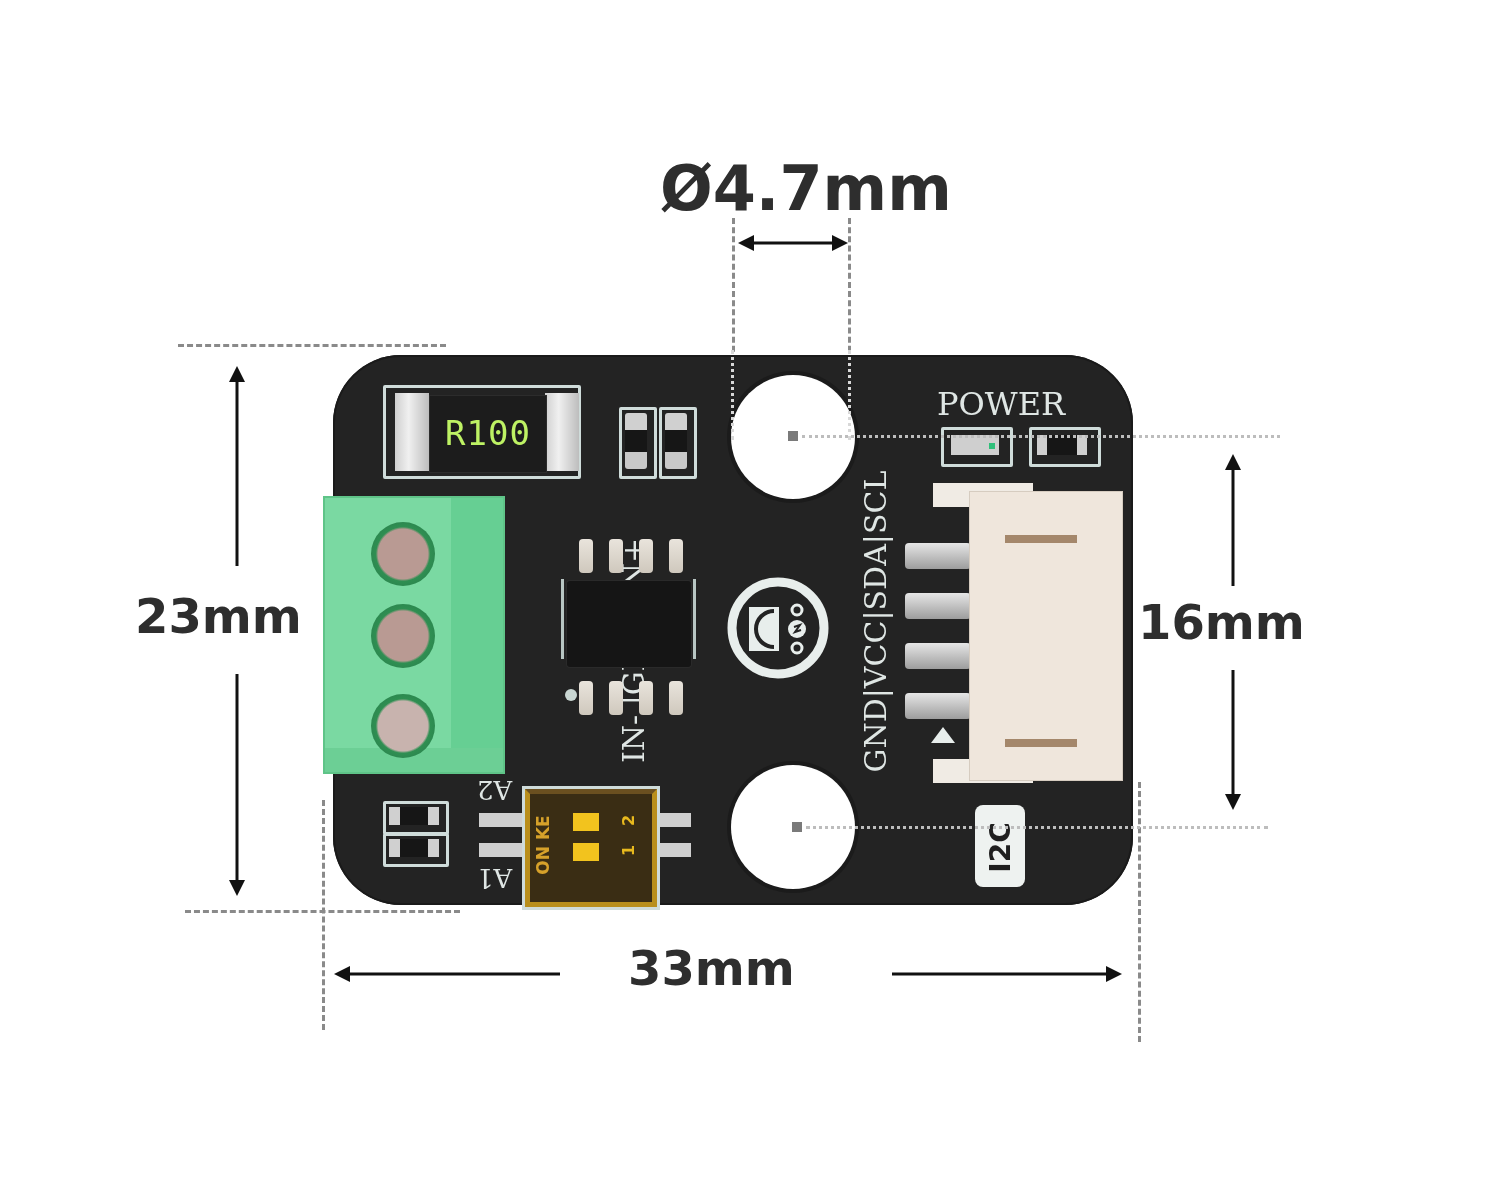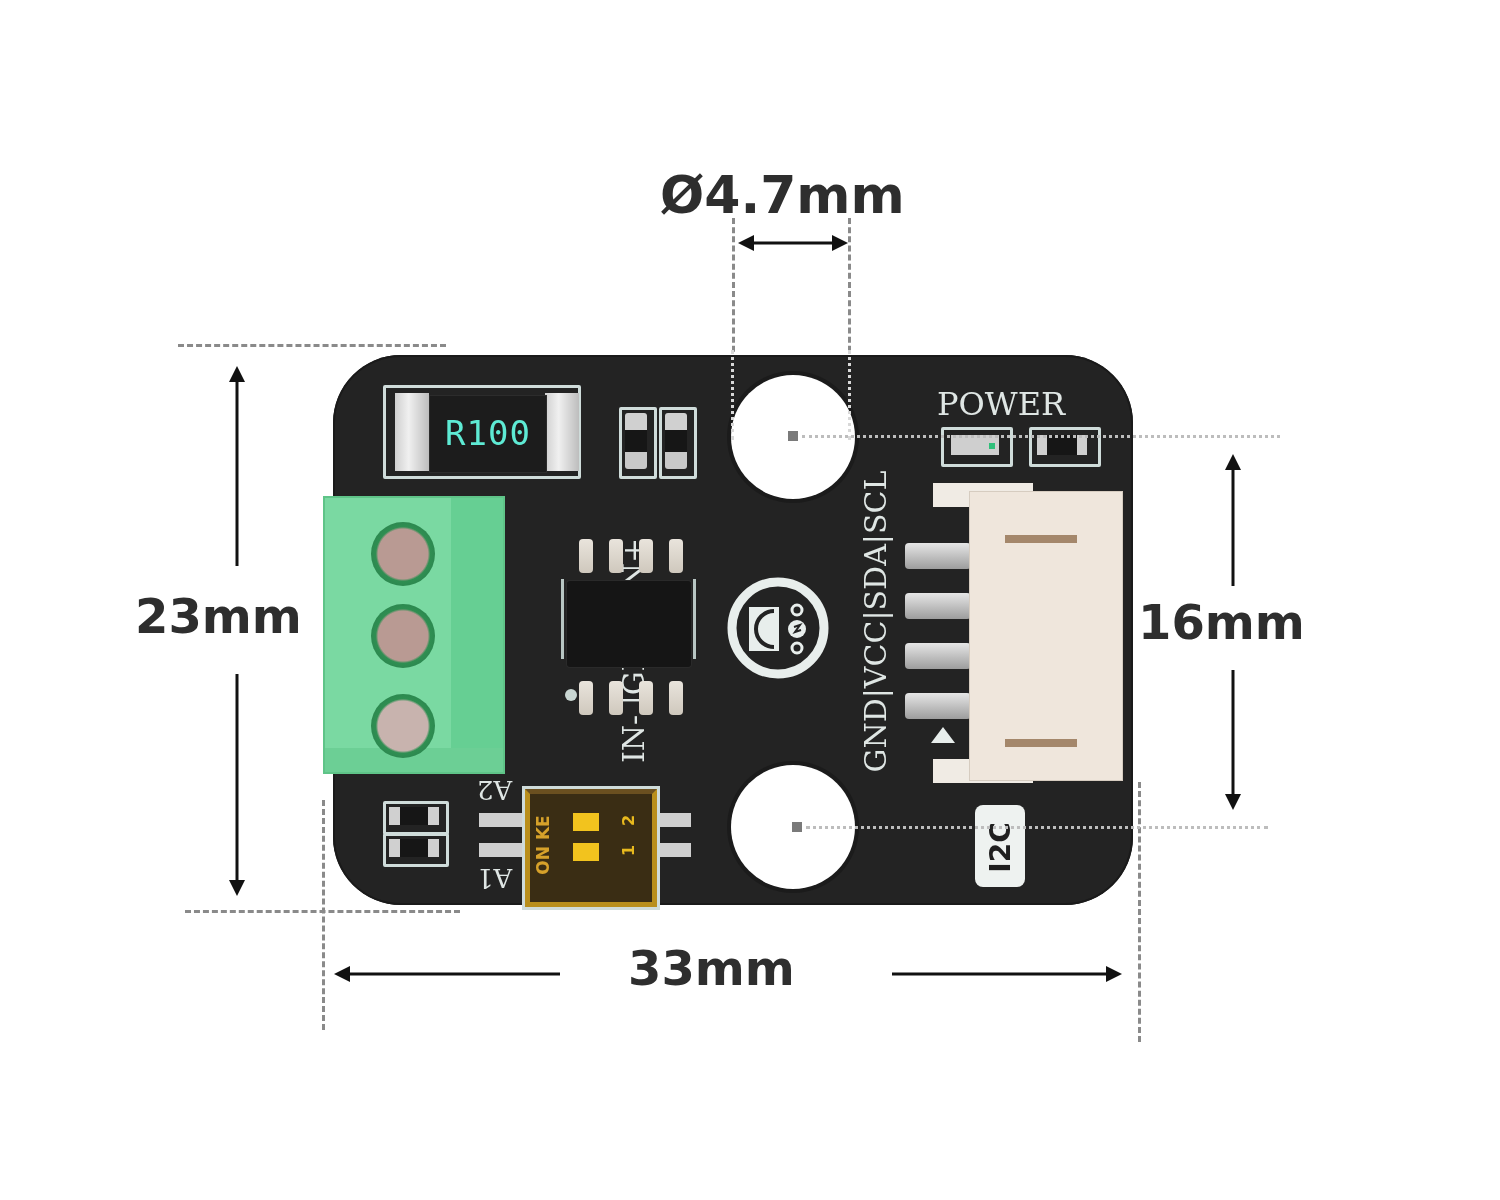--- a/index.html
+++ b/index.html
@@ -13,21 +13,21 @@
   .silkbox { position: absolute; border: 3px solid #cfdcda; border-radius: 2px; }
   .vdot { position: absolute; width: 0; border-left: 3px dotted #8a8a8a; }
   .hdot { position: absolute; height: 0; border-top: 3px dotted #8a8a8a; }
   .vdash { position: absolute; width: 0; border-left: 3px dashed #8a8a8a; }
   .hdash { position: absolute; height: 0; border-top: 3px dashed #8a8a8a; }
   .pin { position: absolute; width: 14px; height: 34px; background: linear-gradient(#e9e4dc,#cfc8bd); border-radius: 4px; }
 </style>
 </head>
 <body>
 
-<div class="dim-label" style="left:660px; top:158px; font-size:52px;margin-top:11px;">Ø4.7mm</div>
+<div class="dim-label" style="left:660px; top:158px; font-size:62px;">Ø4.7mm</div>
 
 <div class="vdash" style="left:732px; top:218px; height:225px;"></div>
 <div class="vdash" style="left:848px; top:218px; height:225px;"></div>
 
 <svg class="abs" style="left:738px; top:232px;" width="110" height="22">
   <line x1="12" y1="11" x2="98" y2="11" stroke="#111" stroke-width="3"></line>
   <polygon points="0,11 16,3 16,19" fill="#111"></polygon>
   <polygon points="110,11 94,3 94,19" fill="#111"></polygon>
 </svg>
 
@@ -67,21 +67,21 @@
   <line x1="0" y1="11" x2="216" y2="11" stroke="#111" stroke-width="3"></line>
   <polygon points="230,11 214,3 214,19" fill="#111"></polygon>
 </svg>
 
 <div class="board">
 
   <div class="silkbox" style="left:50px; top:30px; width:192px; height:88px; border-color:#cfdcda;"></div>
   <div class="pad" style="left:62px; top:38px; width:34px; height:78px;"></div>
   <div class="pad" style="left:212px; top:38px; width:34px; height:78px;"></div>
   <div class="abs" style="left:96px; top:40px; width:116px; height:76px; background:#1c1c1c; border:1px solid #2c2c2c;"></div>
-  <div class="abs" style="left:112px; top:58px; color:#5eead4; font-family:'DejaVu Sans Mono', monospace; font-size:34px; letter-spacing:1px;">R100</div>
+  <div class="abs" style="left:112px; top:58px; color:#bef264; font-family:'DejaVu Sans Mono', monospace; font-size:34px; letter-spacing:1px;">R100</div>
 
   <div class="silkbox" style="left:286px; top:52px; width:32px; height:66px;"></div>
   <div class="abs" style="left:292px; top:58px; width:22px; height:56px; background:linear-gradient(#d0d0d0 0 30%, #161616 30% 70%, #c8c8c8 70%); border-radius:3px;"></div>
   <div class="silkbox" style="left:326px; top:52px; width:32px; height:66px;"></div>
   <div class="abs" style="left:332px; top:58px; width:22px; height:56px; background:linear-gradient(#d0d0d0 0 30%, #161616 30% 70%, #c8c8c8 70%); border-radius:3px;"></div>
 
   <div class="silk" style="left:604px; top:30px; font-size:32px;">POWER</div>
 
   <div class="silkbox" style="left:608px; top:72px; width:66px; height:34px;"></div>
   <div class="abs" style="left:618px; top:80px; width:48px; height:20px; background:#cfcfcf;"></div>

